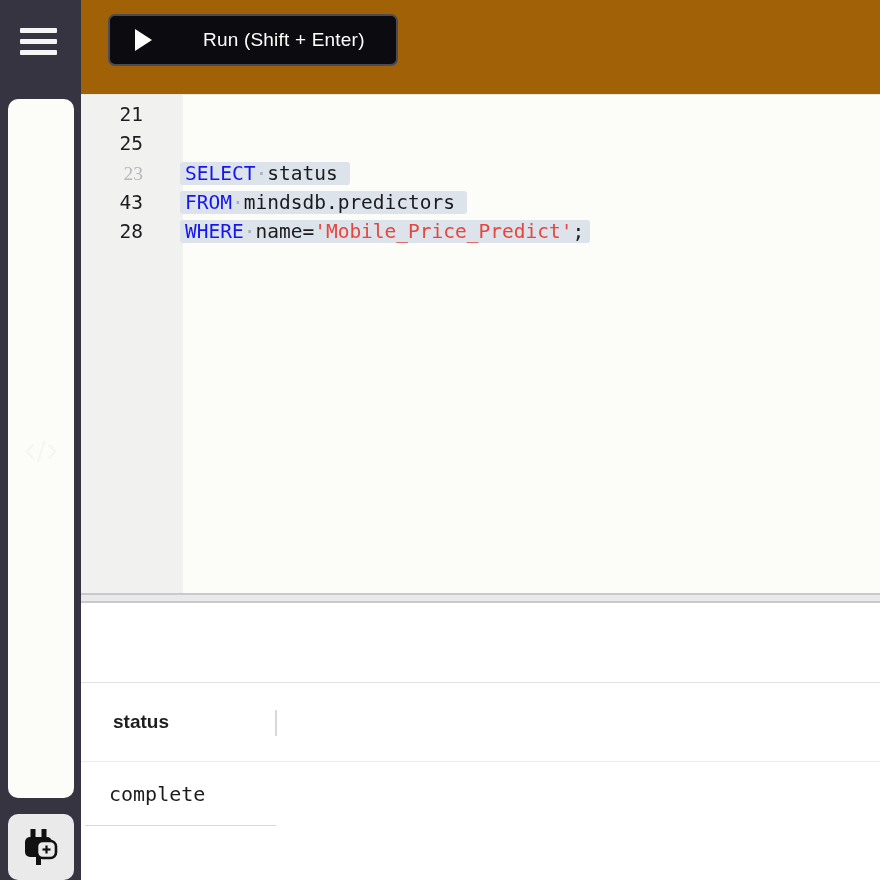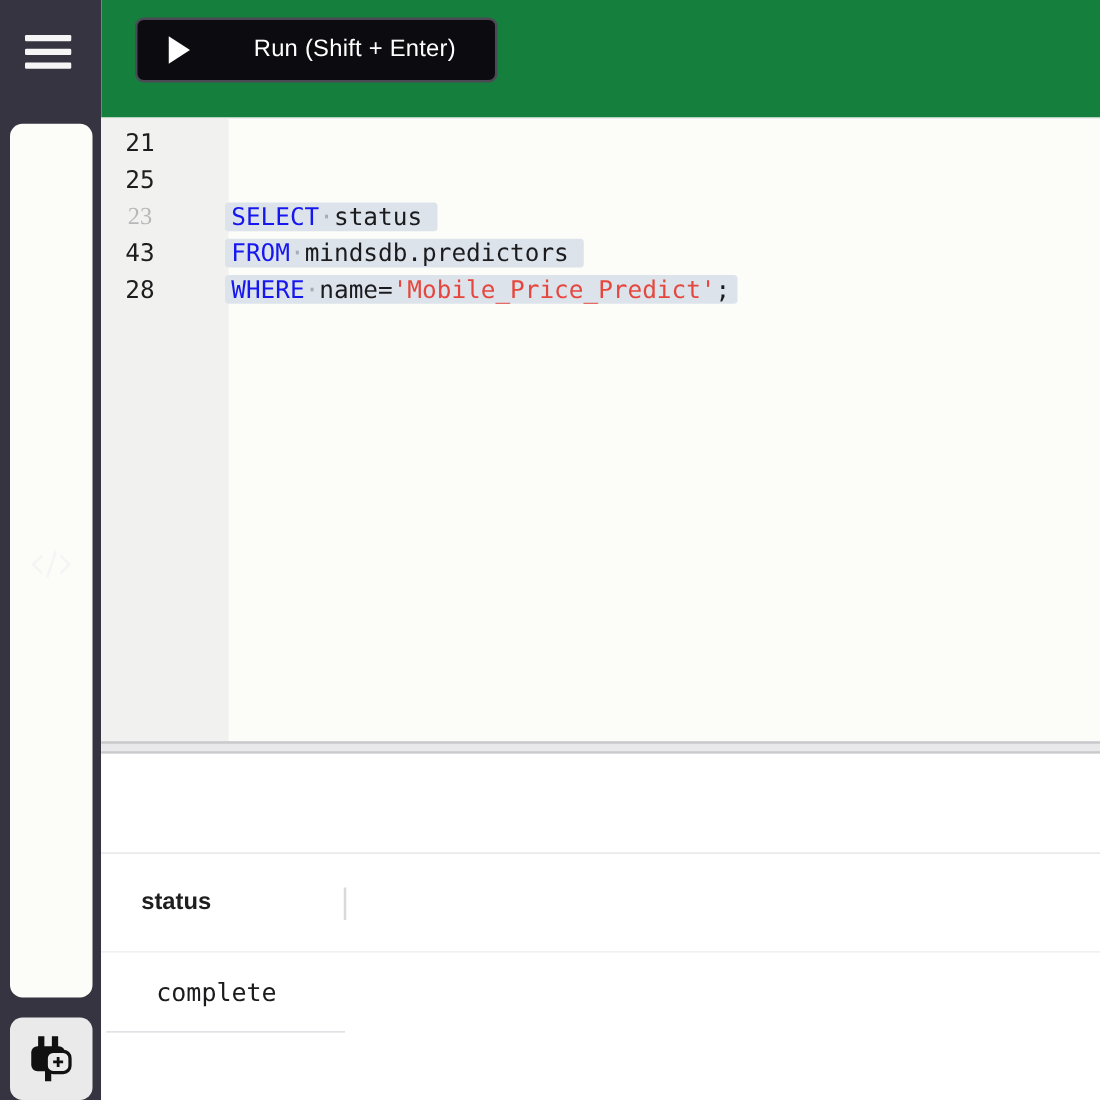--- a/index.html
+++ b/index.html
@@ -24,32 +24,32 @@
   .hamburger .bar{display:block;width:37px;height:5px;border-radius:1px;background:var(--icon_fg);margin-bottom:6px;}
   .hamburger .bar:last-child{margin-bottom:0;}
   .side-item{width:66px;height:66px;border:none;background:transparent;border-radius:10px;
     display:flex;align-items:center;justify-content:center;cursor:pointer;}
   .side-item.code{margin-top:44px;}
   .side-item.selected{background:var(--icon_selected_bg);margin-top:16px;}
 
   
   .main{flex:1;display:flex;flex-direction:column;height:100%;background:#fff;}
 
-  .topbar{height:94px;flex:0 0 94px;background:#15803d;}
+  .topbar{height:94px;flex:0 0 94px;background:#a16207;}
   .run-btn{margin:14px 0 0 27px;width:290px;height:52px;border-radius:7px;
     background:var(--run_btn_bg);border:2px solid var(--run_btn_ring);
     color:var(--run_btn_fg);display:flex;align-items:center;
     padding:0 20px 0 23px;gap:50px;cursor:pointer;}
   .run-btn span{font-size:19px;letter-spacing:.2px;white-space:nowrap;}
 
   
   .editor{height:499px;flex:0 0 499px;border-top:1px solid var(--border_light);
     display:flex;font-family:"DejaVu Sans Mono",monospace;font-size:19.5px;overflow:hidden;}
   .gutter{width:102px;flex:0 0 102px;background:var(--gutter_bg);padding:5px 40px 0 0;
-    text-align:center;color:var(--line_num);}
+    text-align:right;color:var(--line_num);}
   .gut-line{height:29.33px;line-height:29.33px;}
   .gut-line.muted{color:var(--line_num_muted);font-family:Liberation Serif, serif;}
   .code{flex:1;background:var(--editor_bg);padding:5px 0 0 1px;color:var(--code_fg);}
   .code-line{height:29.33px;line-height:29.33px;white-space:pre;}
   .sel{background:var(--selection_bg);border-radius:3px;padding:0 6px 0 5px;margin-left:-4px;}
   .sel.nl{padding-right:12px;text-align:center;}
   .tok-keyword{color:var(--keyword);}
   .tok-string{color:var(--string);}
   .tok-plain{color:var(--code_fg);}
   .tok-ws{color:var(--ws_dot);}
@@ -59,21 +59,21 @@
     border-top:2px solid var(--splitter_edge);border-bottom:2px solid var(--splitter_edge);cursor:row-resize;}
 
   
   .results{flex:1;background:#fff;display:flex;flex-direction:column;}
   .results-spacer{height:79px;flex:0 0 79px;}
   .thead{height:80px;flex:0 0 80px;border-top:1px solid var(--table_line);
     border-bottom:1px solid var(--table_line_soft);display:flex;align-items:center;position:relative;}
   .th{width:194px;padding-left:32px;font-weight:bold;font-size:19px;color:var(--header_fg);}
   .col-divider{position:absolute;left:194px;top:27px;width:2px;height:26px;background:var(--divider);}
   .trow{height:63px;flex:0 0 63px;display:flex;align-items:center;}
-  .td{padding-left:44px;font-family:"DejaVu Sans Mono",monospace;font-size:20px;color:var(--cell_fg);}
+  .td{padding-left:28px;font-family:"DejaVu Sans Mono",monospace;font-size:20px;color:var(--cell_fg);}
   .row-underline{width:191px;margin-left:4px;border-top:1px solid var(--partial_line);}
 </style>
 </head>
 <body>
 
 <div class="app">
 
   <aside class="sidebar">
     <button class="hamburger">
       <span class="bar"></span>

